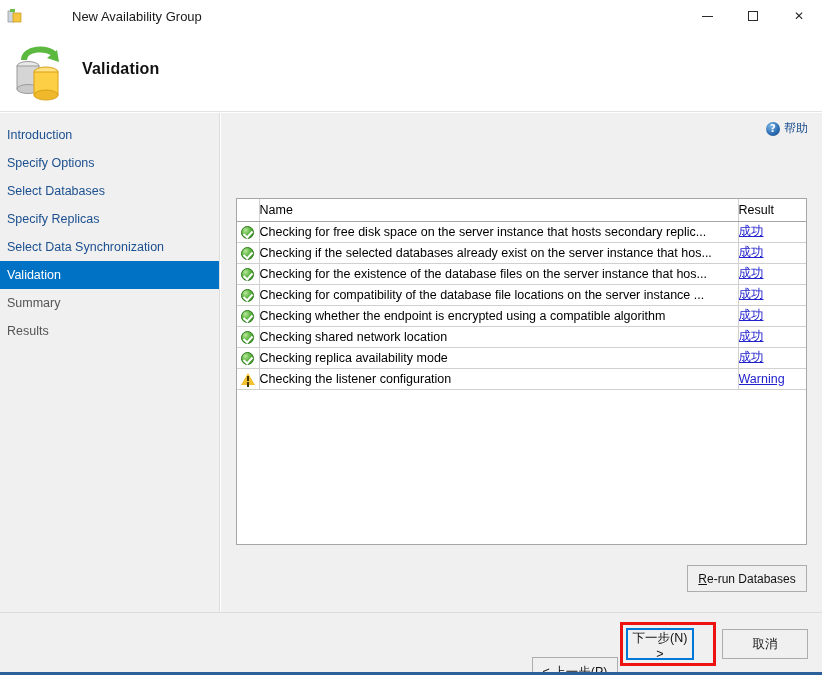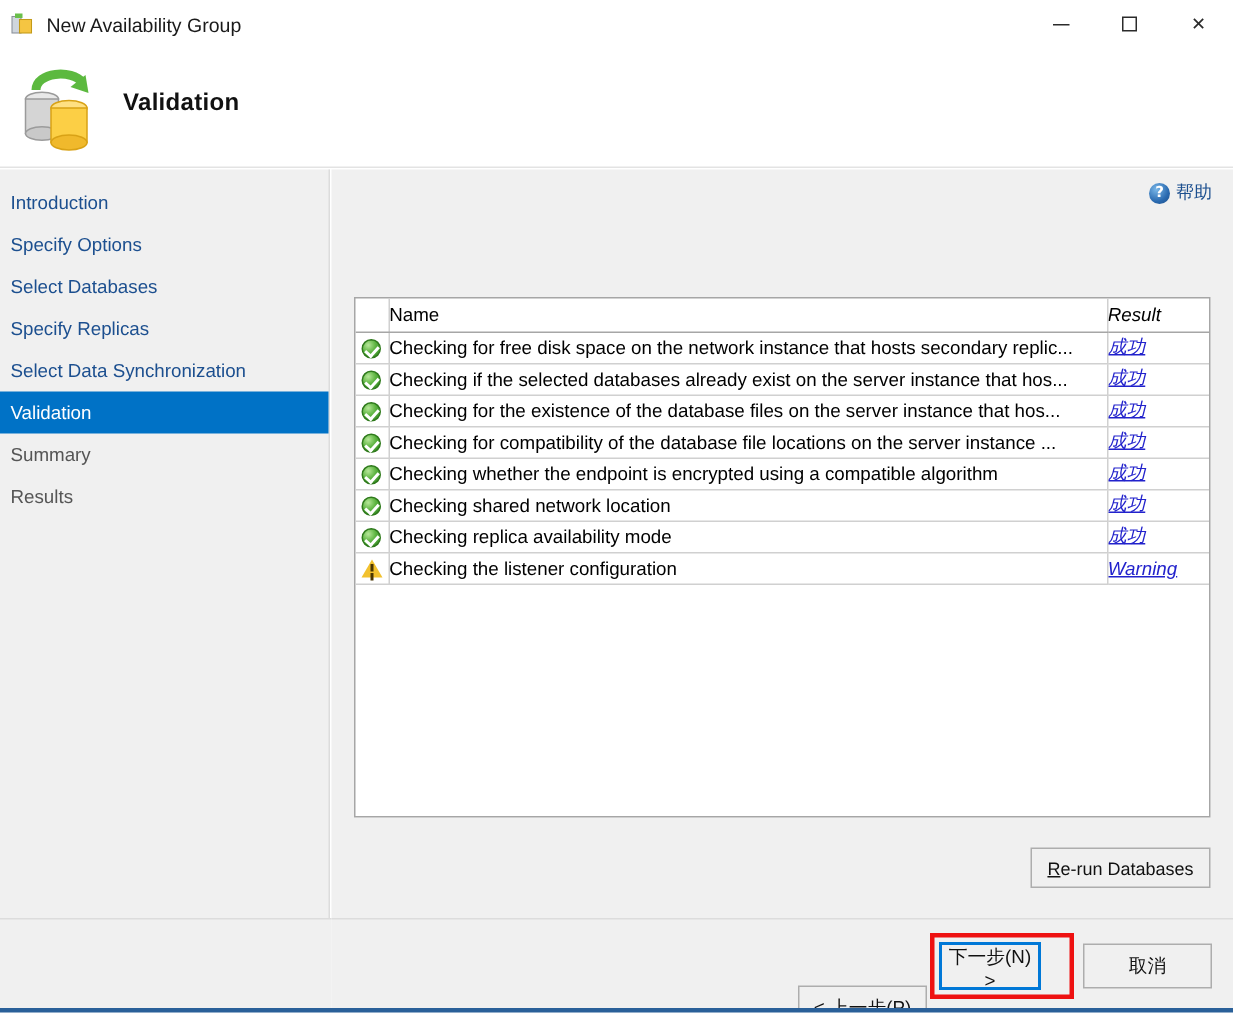--- a/index.html
+++ b/index.html
@@ -31,20 +31,21 @@
 
   
   #titlebar {
     position: absolute;
     left: 0; top: 0;
     width: 822px;
     height: 32px;
     background: #ffffff;
     display: flex;
     align-items: center;
+    gap: 41px;
   }
   #titlebar-icon {
     width: 18px; height: 18px;
     margin-left: 6px;
     margin-right: 7px;
     position: relative;
     flex: none;
   }
   #titlebar-title {
     font-size: 13px;
@@ -214,21 +215,21 @@
   table.grid th {
     background: #ffffff;
     font-weight: normal;
     text-align: left;
     border-bottom: 1px solid #a6a6a6;
     color: #000000;
     height: 22px;
   }
   th.col-icon, td.col-icon { width: 22px; text-align: center; }
   th.col-name, td.col-name { width: 479px; padding-left: 6px; }
-  th.col-result, td.col-result { width: 68px; padding-left: 6px; border-right: none; font-style: italic; }
+  th.col-result, td.col-result { width: 68px; padding-left: 6px; border-right: none; }
   th.col-name { padding-left: 8px; }
   th.col-result { padding-left: 8px; }
   td.col-name {
     text-overflow: ellipsis;
     overflow: hidden;
   }
   .result-link {
     color: #2222cc;
     text-decoration: underline;
     font-size: 12.5px;
@@ -415,21 +416,21 @@
         <thead>
           <tr>
             <th class="col-icon"></th>
             <th class="col-name">Name</th>
             <th class="col-result">Result</th>
           </tr>
         </thead>
         <tbody>
           <tr>
             <td class="col-icon"><span class="icon-ok"></span></td>
-            <td class="col-name">Checking for free disk space on the network instance that hosts secondary replic...</td>
+            <td class="col-name">Checking for free disk space on the server instance that hosts secondary replic...</td>
             <td class="col-result"><span class="result-link">成功</span></td>
           </tr>
           <tr>
             <td class="col-icon"><span class="icon-ok"></span></td>
             <td class="col-name">Checking if the selected databases already exist on the server instance that hos...</td>
             <td class="col-result"><span class="result-link">成功</span></td>
           </tr>
           <tr>
             <td class="col-icon"><span class="icon-ok"></span></td>
             <td class="col-name">Checking for the existence of the database files on the server instance that hos...</td>

